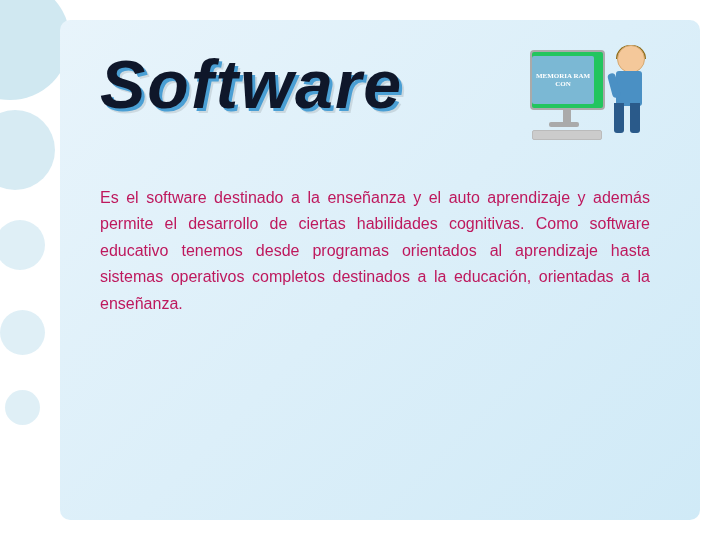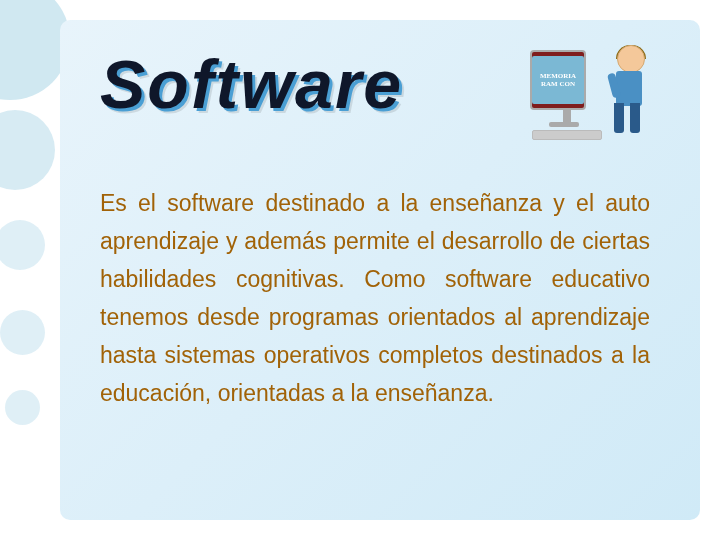--- a/index.html
+++ b/index.html
@@ -96,23 +96,23 @@
     .computer-illustration {
       width: 130px;
       height: 110px;
       flex-shrink: 0;
       position: relative;
       margin-top: -5px;
     }
 
     
     .monitor-outer {
-      width: 56px;
+      width: 75px;
       height: 60px;
-      background: #7f1d1d;
+      background: #22c55e;
       border-radius: 4px;
       position: absolute;
       left: 10px;
       top: 5px;
       display: flex;
       align-items: center;
       justify-content: flex-start;
       border: 2px solid #aaa;
     }
 
@@ -226,23 +226,23 @@
       height: 25px;
       background: #4a90c4;
       position: absolute;
       right: 32px;
       top: 28px;
       border-radius: 4px;
       transform: rotate(-15deg);
     }
 
     .body-paragraph {
-      font-size: 23px;
+      font-size: 16px;
       line-height: 1.65;
-      color: #a16207;
+      color: #be185d;
       text-align: justify;
       font-family: Arial, Helvetica, sans-serif;
     }
   </style>
 </head>
 <body>
 
 <div class="bg-left">
   <div class="circle-large" style="top: -20px; left: -50px;"></div>
   <div class="circle-medium" style="top: 110px; left: -25px;"></div>

